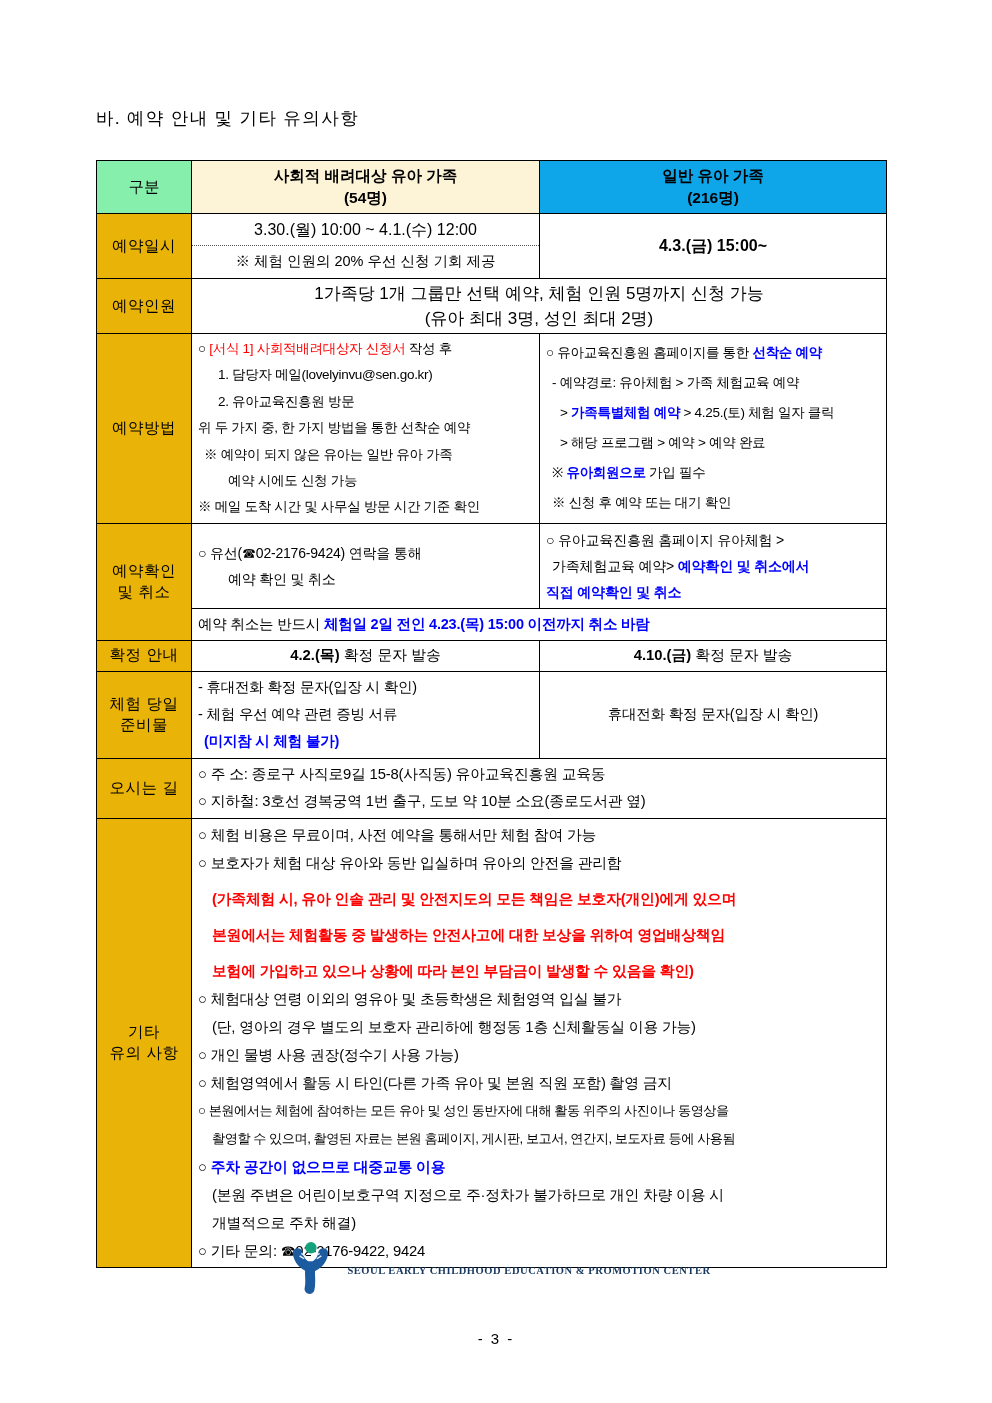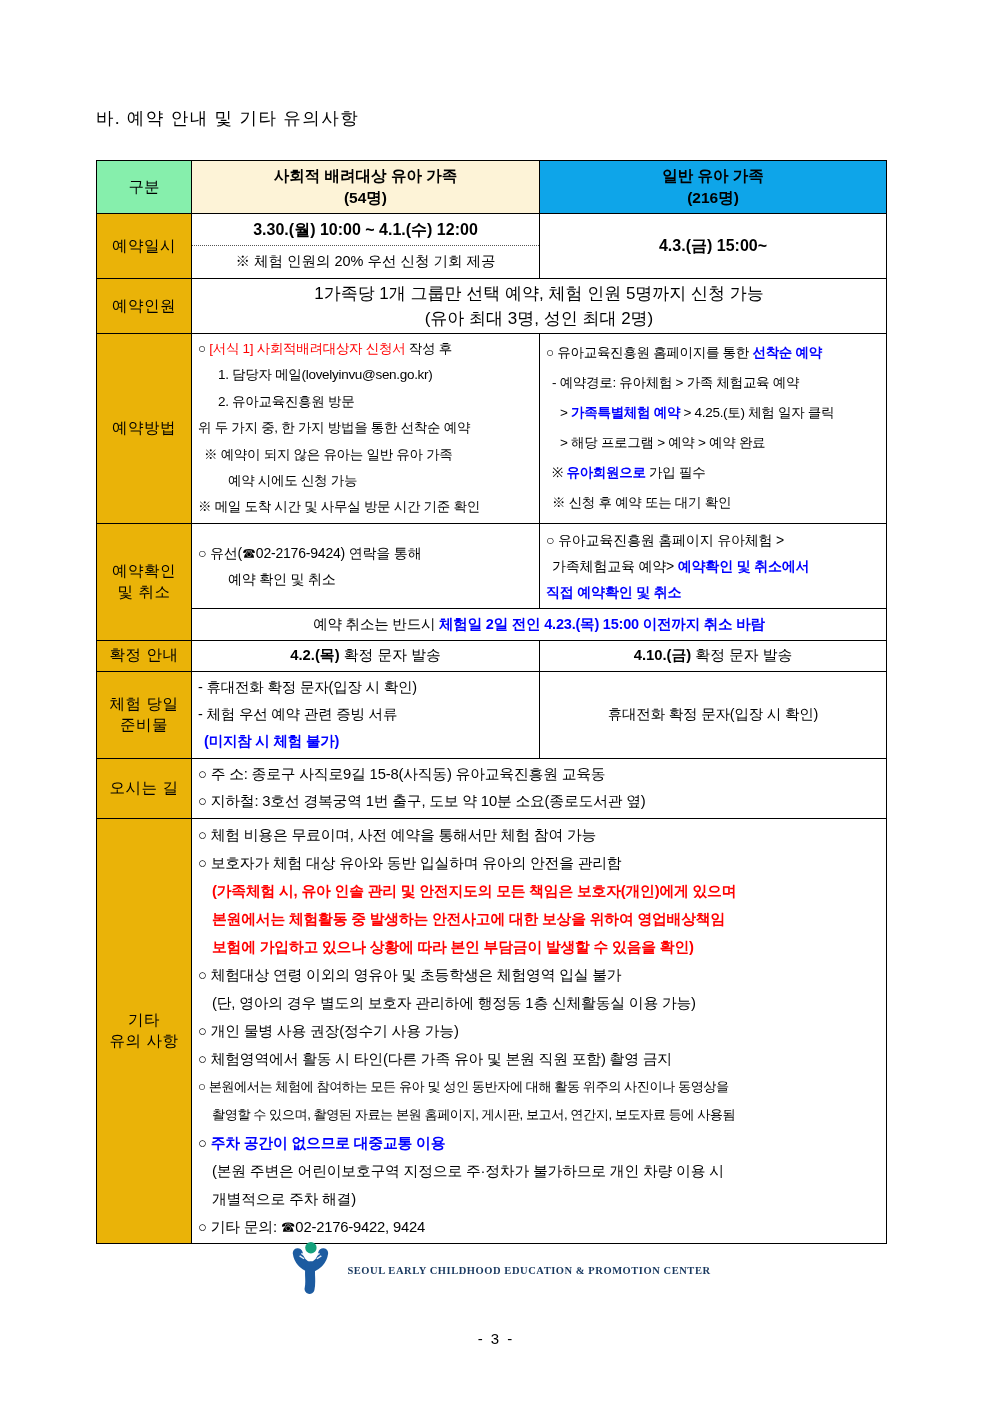--- a/index.html
+++ b/index.html
@@ -20,37 +20,37 @@
   }
   table.tbl td { border:1.6px solid #000; padding:2px 6px; vertical-align:middle; }
   .lbl { background:#eab308; text-align:center; font-size:15.5px; letter-spacing:0.5px; }
   .hdr { text-align:center; font-weight:bold; font-size:15.5px; line-height:1.45; }
   .hdr-gray { background:#86efac; font-weight:normal; }
   .hdr-yellow { background:#fdf3d7; }
   .hdr-green { background:#0ea5e9; }
   .center { text-align:center; }
   .b { font-weight:bold; }
   .red { color:#ff0000; }
-  .redb { color:#ff0000; font-weight:bold; }
+  .redb { color:#ff0000; font-weight:bold;margin-top:8px; }
   .blueb { color:#0000ff; font-weight:bold; }
   .datecell { padding:0 !important; }
   .datecell .half { height:31px; display:flex; align-items:center; justify-content:center; }
-  .datecell .half.top { border-bottom:1.5px dotted #555; font-weight:bold; font-size:16px; }
+  .datecell .half.top { border-bottom:1.5px dotted #555; font-weight:normal; font-size:16px; }
   .datecell .half.bot { font-size:14.5px; }
   .bigdate { text-align:center; font-weight:bold; font-size:16px; }
   .small-note { font-size:14.5px; }
   .method { font-size:13.5px; letter-spacing:-0.3px; line-height:26.4px; vertical-align:middle; }
   .methodR { line-height:30px; }
   .ln { white-space:nowrap; }
   .ind-a { padding-left:14px; }
   .ind-b { padding-left:20px; }
   .ind-c { padding-left:30px; }
   .ind-s { padding-left:6px; }
   .confirm-cell { font-size:14px; letter-spacing:-0.2px; line-height:26px; }
-  .note-row { text-align:center; font-size:14.5px; letter-spacing:-0.2px; }
+  .note-row { text-align:left; font-size:14.5px; letter-spacing:-0.2px; }
   .prep-cell { font-size:14.5px; letter-spacing:-0.2px; line-height:27px; }
   .dir-cell { font-size:14.8px; letter-spacing:-0.2px; line-height:27.5px; }
   .etc-cell { font-size:14.8px; letter-spacing:-0.2px; line-height:28px; vertical-align:middle; }
   .etc-cell .cond { font-size:13.2px; letter-spacing:-0.5px; }
   .footer {
     position:absolute; left:0; top:1240px; width:100%;
     display:flex; align-items:center; justify-content:center; gap:8px;
   }
   .logo-text-kr { font-size:26px; font-weight:bold; color:#3f454c; letter-spacing:0.5px; line-height:1.1; }
   .logo-text-en { font-family:"Liberation Serif", serif; font-size:10.5px; font-weight:bold; color:#17375e; letter-spacing:0.55px; margin-top:2px; }

